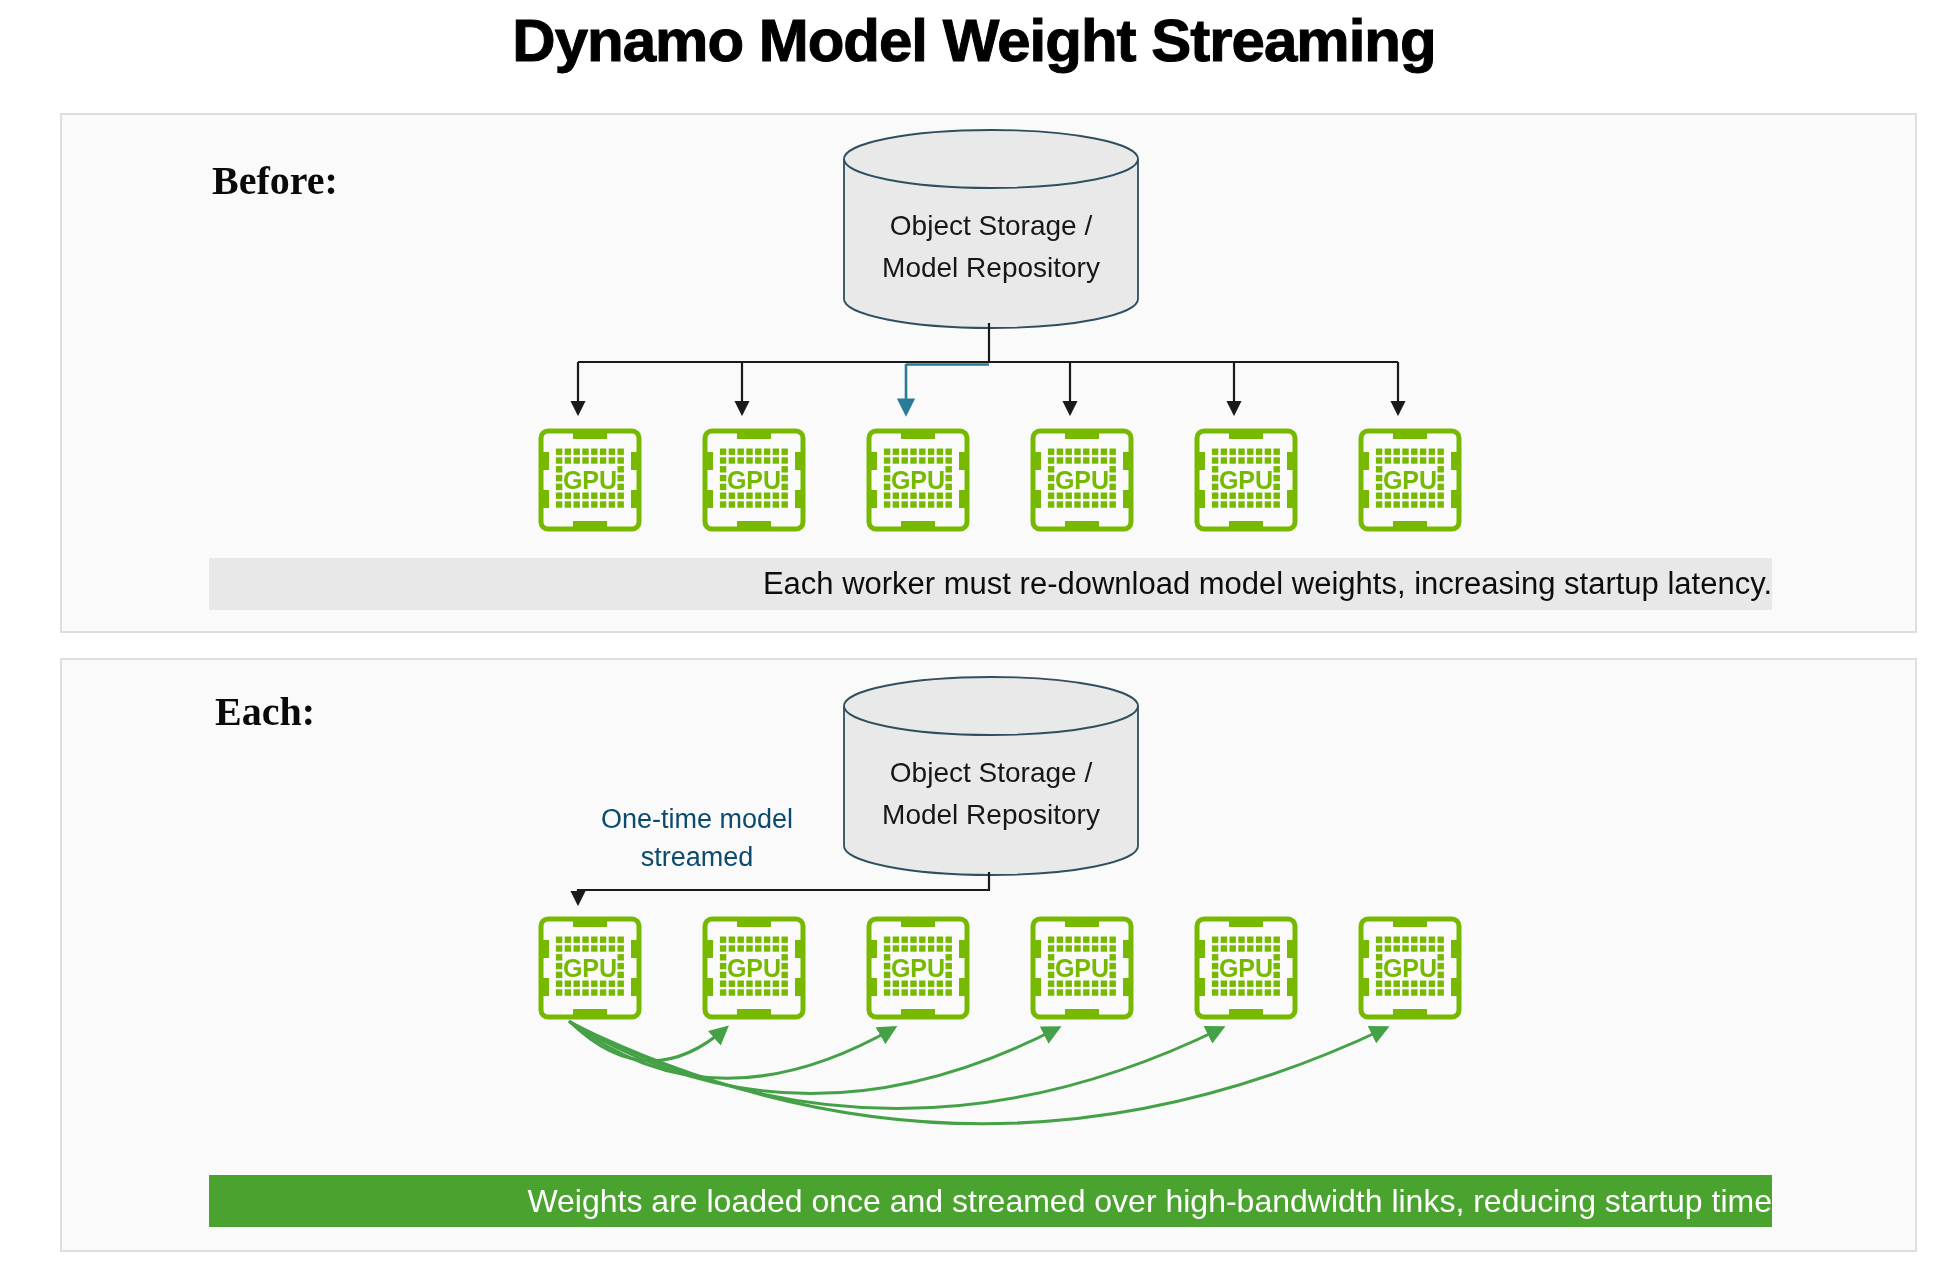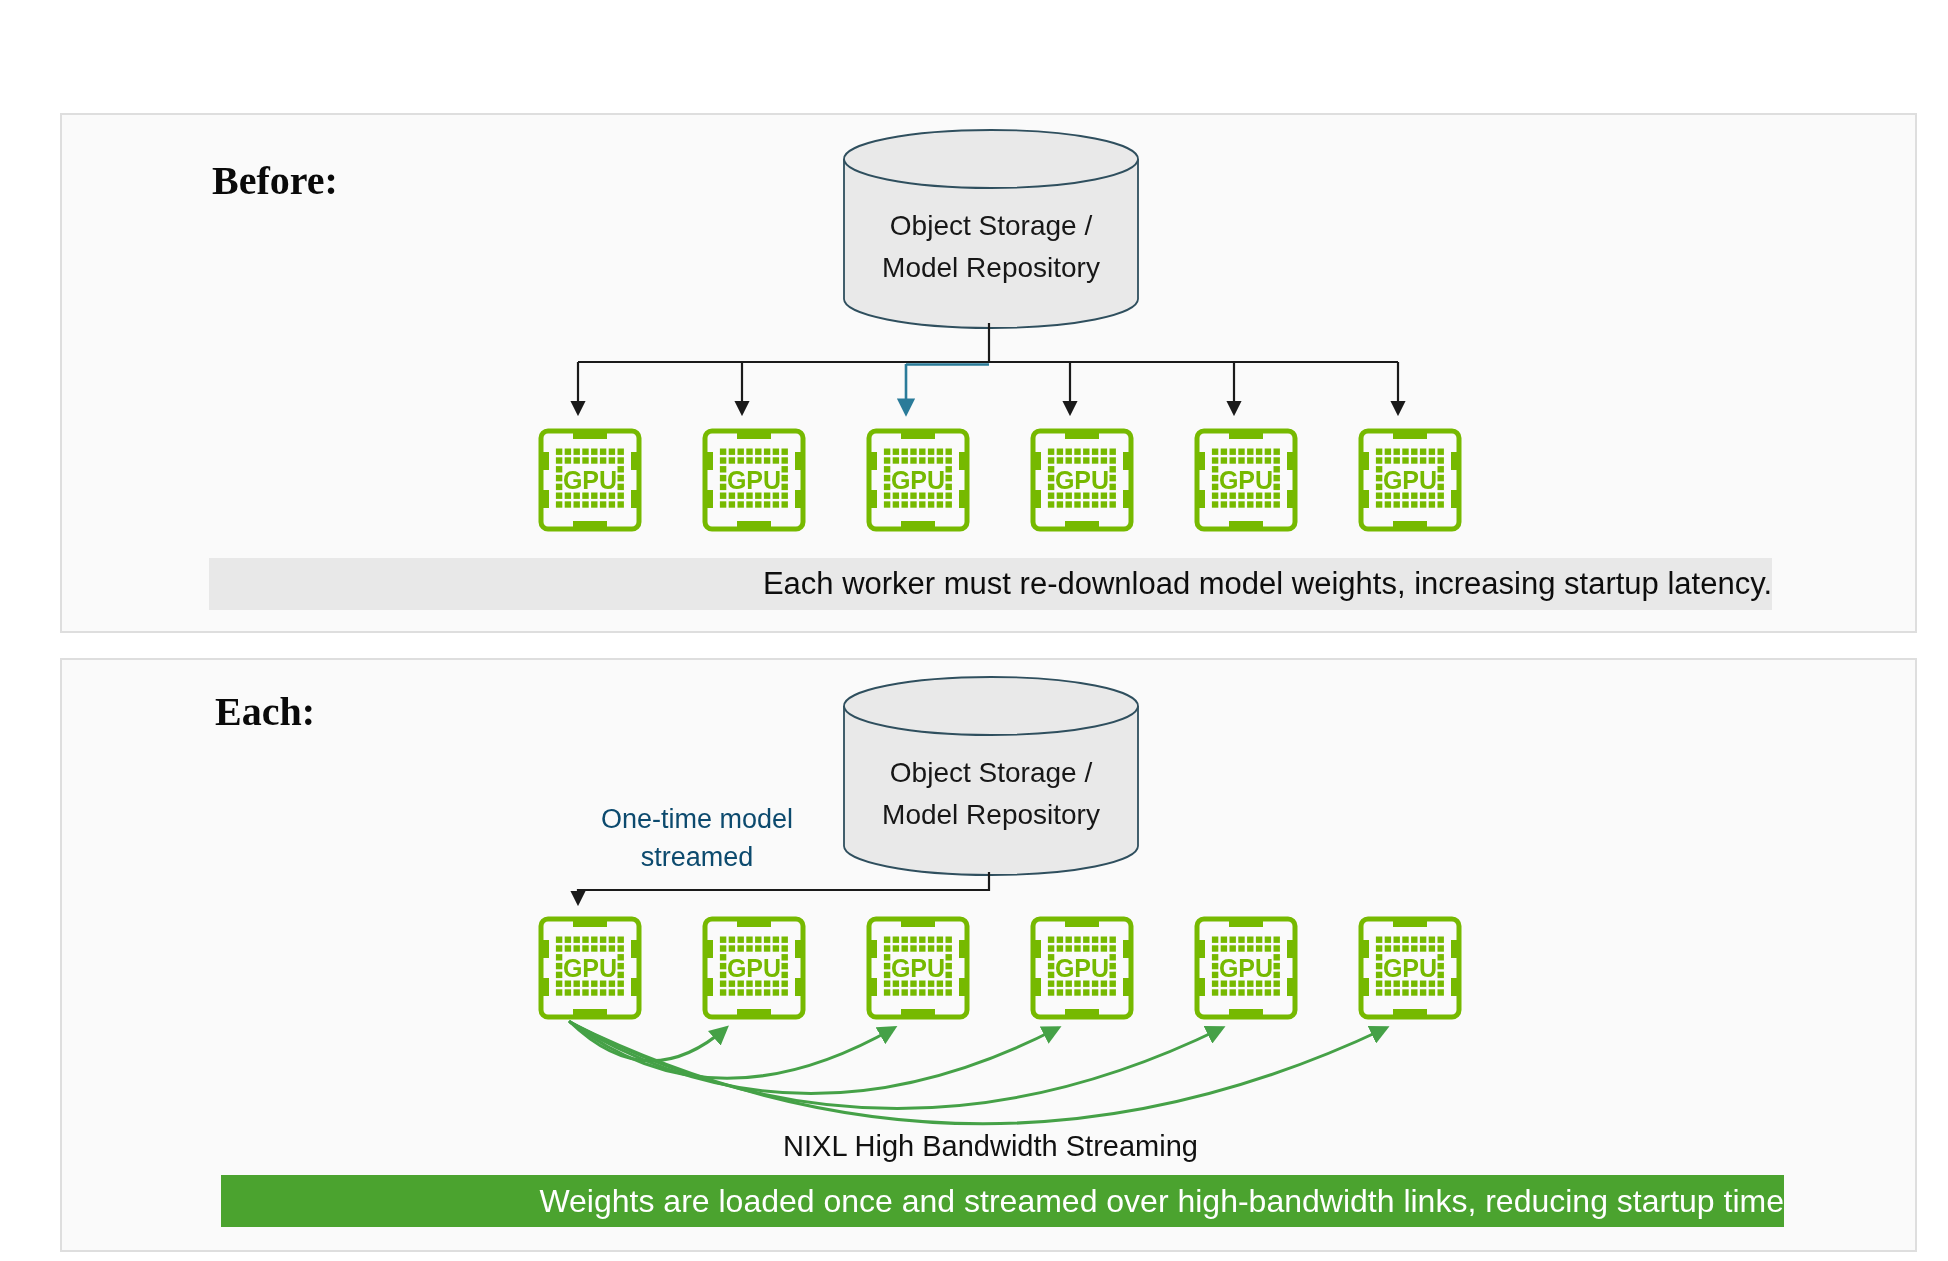--- a/index.html
+++ b/index.html
@@ -33,30 +33,31 @@
   .panel.after  .gpu-row{top:255px;height:106px;}
   .gpu{position:absolute;top:0;width:106px;height:106px;}
 
   .note{position:absolute;left:460px;top:140px;width:350px;text-align:center;
     font-size:27px;line-height:38px;color:#0c4a6e;}
 
   .caption-band{position:absolute;left:147px;width:1563px;text-align:right;}
   .band-gray{top:443px;height:52px;background:#e8e8e8;color:#0d0d0d;
     font-size:31px;line-height:52px;}
   .band-green{top:515px;height:52px;background:#4ba32f;color:#ffffff;
-    font-size:32px;line-height:52px;margin-left:12px;}
+    font-size:32px;line-height:52px;}
 
   .stream-label{position:absolute;left:0;top:470px;width:1857px;text-align:center;
     font-size:29px;color:#111;}
 </style>
 </head>
 <body>
 
 <div class="page">
 
+  <div class="main-title">Dynamo Model Weight Streaming</div>
 
   <div class="panel before">
     <div class="panel-label">Before:</div>
 
     <div class="cylinder">
       <svg width="300" height="205" viewBox="0 0 300 205">
         <path d="M3 32 V172 a147 29 0 0 0 294 0 V32" fill="#E9E9E9" stroke="#2F4F5E" stroke-width="1.8"></path>
         <ellipse cx="150" cy="32" rx="147" ry="29" fill="#E9E9E9" stroke="#2F4F5E" stroke-width="1.8"></ellipse>
         <text class="cyl-text" x="150" y="108" text-anchor="middle">Object Storage /</text>
         <text class="cyl-text" x="150" y="150" text-anchor="middle">Model Repository</text>
@@ -701,18 +702,17 @@
             <rect x="36.5" y="74.30000000000001" width="6.4" height="6.4" fill="#76B900"></rect>
             <rect x="45.3" y="74.30000000000001" width="6.4" height="6.4" fill="#76B900"></rect>
             <rect x="54.1" y="74.30000000000001" width="6.4" height="6.4" fill="#76B900"></rect>
             <rect x="62.9" y="74.30000000000001" width="6.4" height="6.4" fill="#76B900"></rect>
             <rect x="71.7" y="74.30000000000001" width="6.4" height="6.4" fill="#76B900"></rect>
             <rect x="80.5" y="74.30000000000001" width="6.4" height="6.4" fill="#76B900"></rect>
             <text x="53" y="62" text-anchor="middle" font-size="25" font-weight="bold" fill="#76B900">GPU</text>
           </svg></div>
       </div>
 
-    <div class="stream-label">NIXL High Bandwidth Streaming</div>
 
     <div class="caption-band band-green">Weights are loaded once and streamed over high-bandwidth links, reducing startup time</div>
   </div>
 
 </div>
 
 </body></html>

